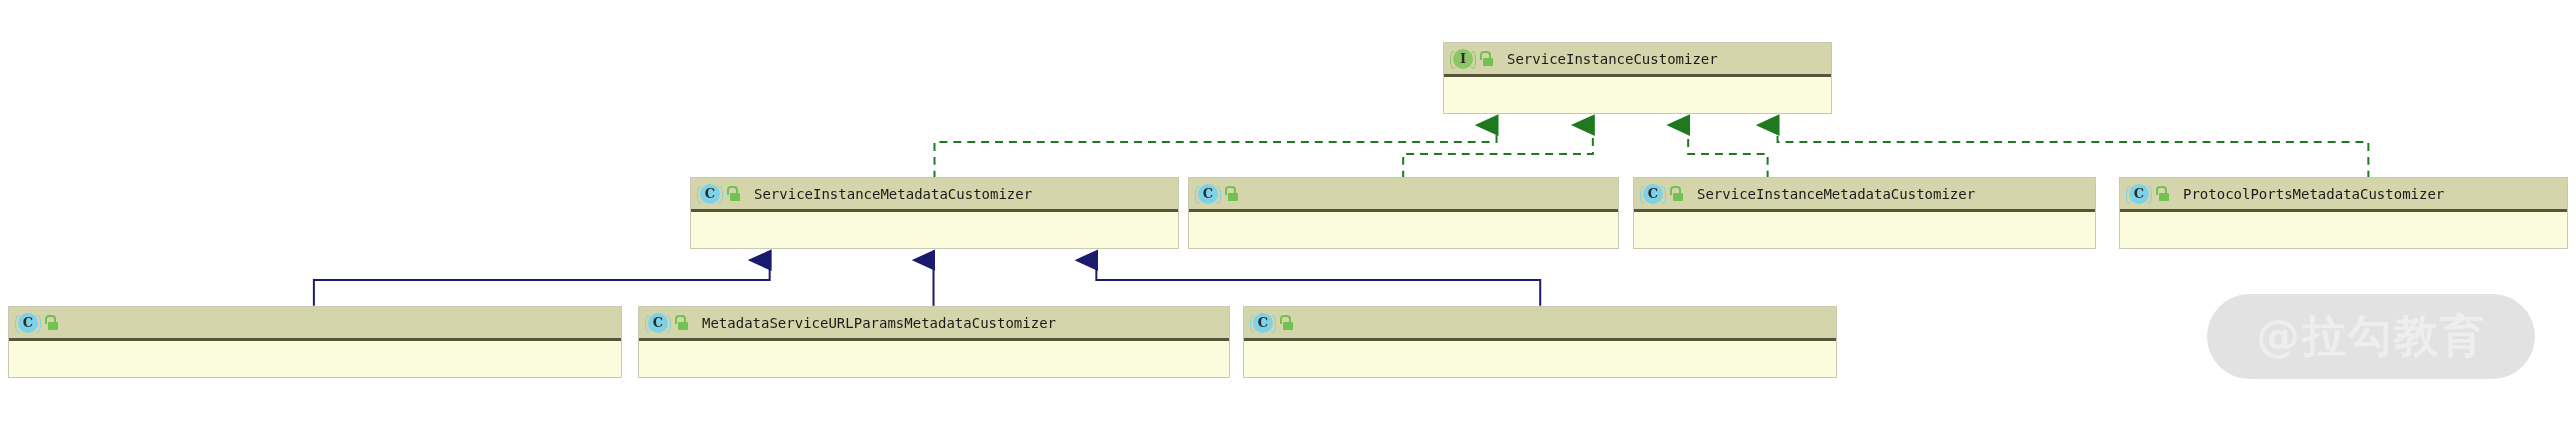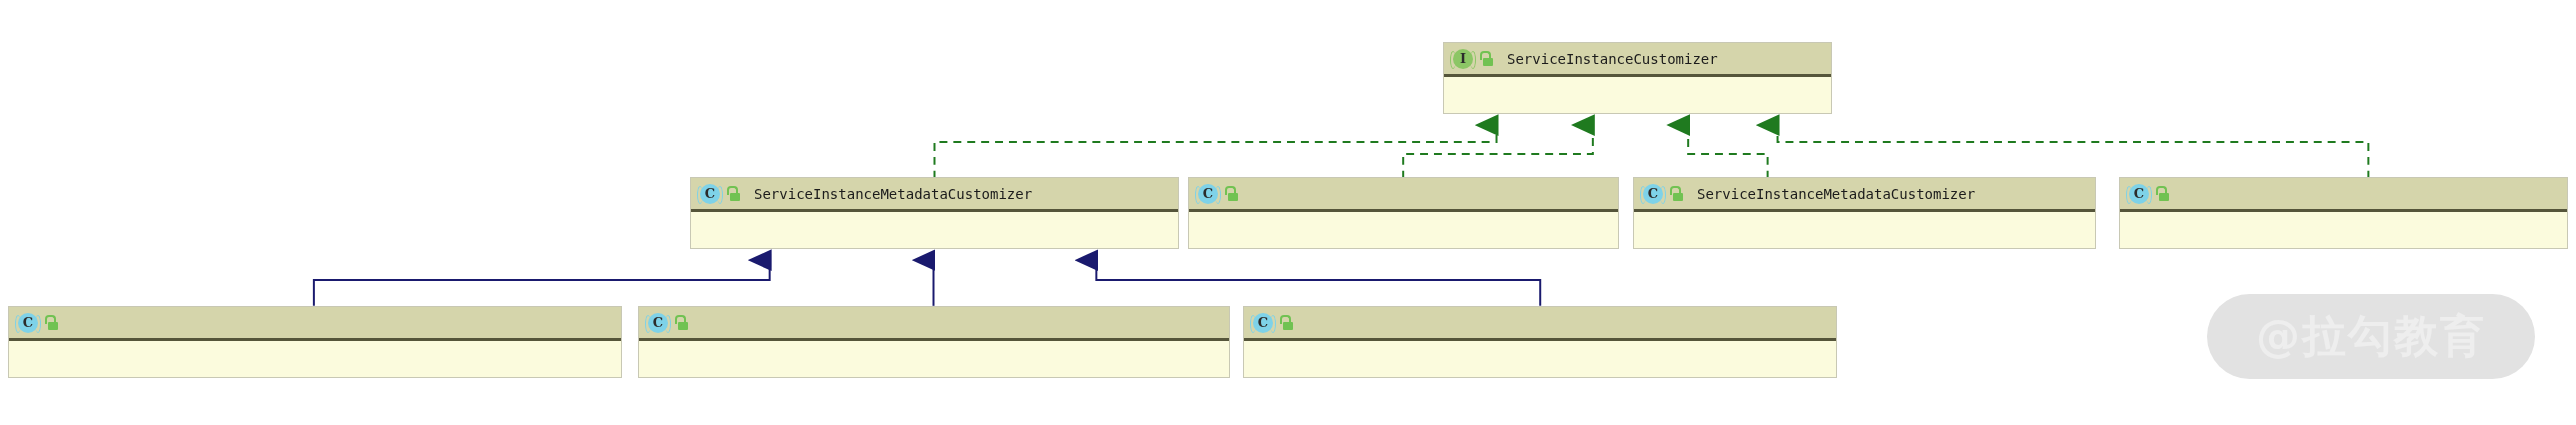--- a/index.html
+++ b/index.html
@@ -254,20 +254,21 @@
 
   <div class="uml-node" style="left:2119px; top:177px; width:449px; height:72px;">
     <div class="uml-header">
       <span class="icon-kind kind-class">
         <span class="disc">C</span>
       </span>
       <span class="icon-visibility">
         <span class="shackle"></span>
           <span class="body"></span>
       </span>
+      <span class="node-title">ProtocolPortsMetadataCustomizer</span>
     </div>
     <div class="uml-body"></div>
   </div>
 
   <div class="uml-node" style="left:8px; top:306px; width:614px; height:72px;">
     <div class="uml-header">
       <span class="icon-kind kind-class">
         <span class="disc">C</span>
       </span>
       <span class="icon-visibility">
@@ -280,20 +281,21 @@
 
   <div class="uml-node" style="left:638px; top:306px; width:592px; height:72px;">
     <div class="uml-header">
       <span class="icon-kind kind-class">
         <span class="disc">C</span>
       </span>
       <span class="icon-visibility">
         <span class="shackle"></span>
           <span class="body"></span>
       </span>
+      <span class="node-title">MetadataServiceURLParamsMetadataCustomizer</span>
     </div>
     <div class="uml-body"></div>
   </div>
 
   <div class="uml-node" style="left:1243px; top:306px; width:594px; height:72px;">
     <div class="uml-header">
       <span class="icon-kind kind-class">
         <span class="disc">C</span>
       </span>
       <span class="icon-visibility">

